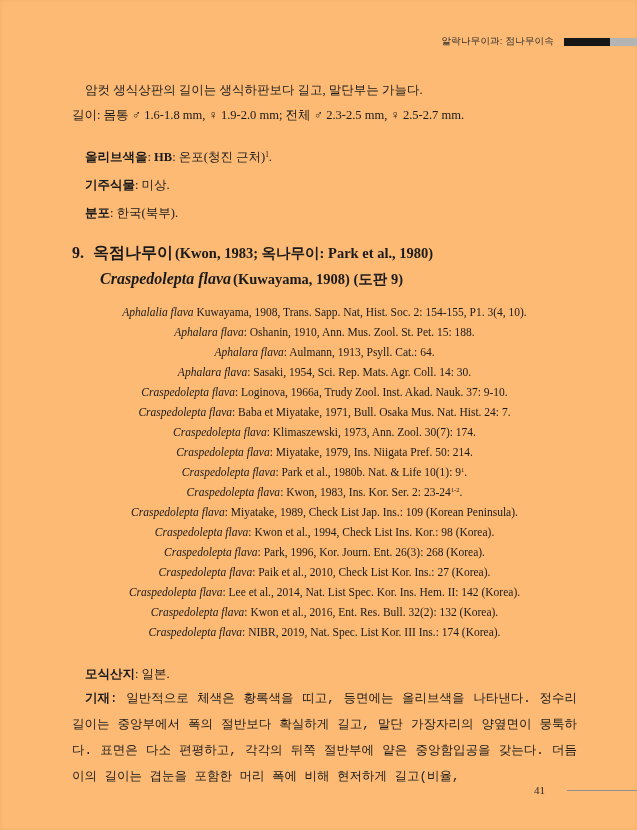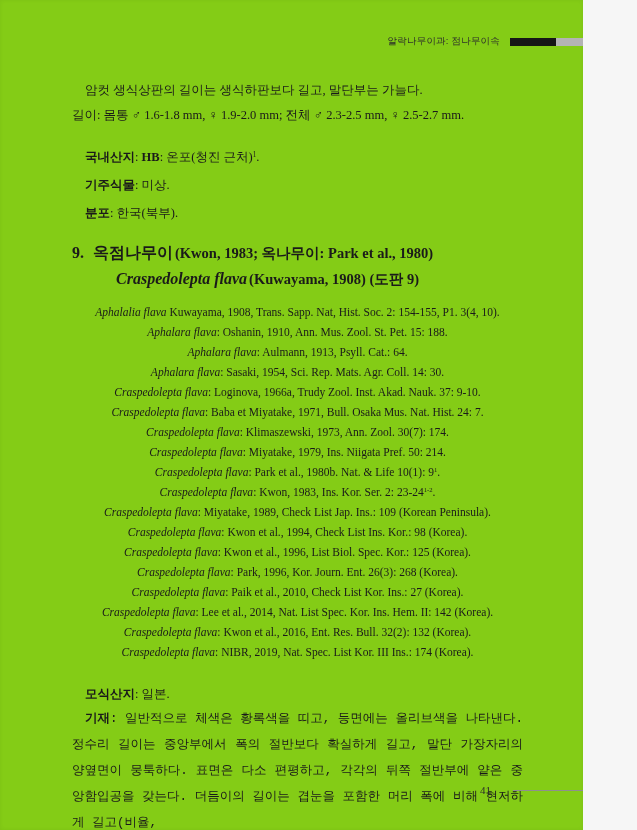--- a/index.html
+++ b/index.html
@@ -3,22 +3,22 @@
 <meta charset="utf-8">
 <style>
   html, body { margin: 0; padding: 0; }
   body {
     width: 637px; height: 830px;
     background: #f6f6f6;
     font-family: "Liberation Serif", "DejaVu Serif", serif;
   }
   .page {
     position: relative;
-    width: 583px; height: 830px;
-    background: #84cc16;
+    width: 637px; height: 830px;
+    background: #fdba74;
     color: #1a1a1a;
     overflow: hidden;
     box-shadow: inset 0 0 4px rgba(0,0,0,0.06);
   }
 
   
   .running-head {
     position: absolute; top: 35px; right: 0;
     display: flex; align-items: center;
   }
@@ -44,21 +44,21 @@
     font-size: 12.5px; line-height: 28px; text-indent: 13px;
   }
   .info b, .type-locality b, .description b { font-weight: bold; }
 
   .species-heading {
     margin-top: 13px;
     font-size: 16px; font-weight: bold; line-height: 25px;
   }
   .species-heading .num { margin-right: 9px; }
   .species-heading .rest { font-weight: bold; font-size: 14.5px; margin-left: 2px; }
-  .species-heading .line2 { margin-left: 44px; }
+  .species-heading .line2 { margin-left: 28px; }
   .species-heading .sci { font-style: italic; font-weight: bold; }
 
   .synonymy { margin-top: 10px; }
   .synonymy p.citation { font-size: 11.5px; line-height: 20px; white-space: nowrap; text-align: center; }
   .synonymy i { font-style: italic; }
 
   sup {
     font-size: 0.58em;
     vertical-align: baseline;
     position: relative; top: -0.55em;
@@ -96,21 +96,21 @@
   </div>
 
   <div class="content">
 
     <div class="intro">
       <p class="indent">암컷 생식상판의 길이는 생식하판보다 길고, 말단부는 가늘다.</p>
       <p>길이: 몸통 ♂ 1.6-1.8 mm, ♀ 1.9-2.0 mm; 전체 ♂ 2.3-2.5 mm, ♀ 2.5-2.7 mm.</p>
     </div>
 
     <div class="info">
-      <p><b>국내산지</b><span>: </span><b>HB</b><span>: 온포(청진 근처)</span><sup>1</sup><span>.</span></p>
+      <p><b>올리브색을</b><span>: </span><b>HB</b><span>: 온포(청진 근처)</span><sup>1</sup><span>.</span></p>
       <p><b>기주식물</b><span>: 미상.</span></p>
       <p><b>분포</b><span>: 한국(북부).</span></p>
     </div>
 
     <div class="species-heading">
       <div class="line1"><span class="num">9.</span><span class="kor">옥점나무이</span><span class="rest">(Kwon, 1983; 옥나무이: Park et al., 1980)</span></div>
       <div class="line2"><span class="sci">Craspedolepta flava</span><span class="rest">(Kuwayama, 1908) (도판 9)</span></div>
     </div>
 
     <div class="synonymy">
@@ -119,21 +119,20 @@
         <p class="citation"><i>Aphalara flava</i><span>: Aulmann, 1913, Psyll. Cat.: 64.</span><sup></sup><span></span></p>
         <p class="citation"><i>Aphalara flava</i><span>: Sasaki, 1954, Sci. Rep. Mats. Agr. Coll. 14: 30.</span><sup></sup><span></span></p>
         <p class="citation"><i>Craspedolepta flava</i><span>: Loginova, 1966a, Trudy Zool. Inst. Akad. Nauk. 37: 9-10.</span><sup></sup><span></span></p>
         <p class="citation"><i>Craspedolepta flava</i><span>: Baba et Miyatake, 1971, Bull. Osaka Mus. Nat. Hist. 24: 7.</span><sup></sup><span></span></p>
         <p class="citation"><i>Craspedolepta flava</i><span>: Klimaszewski, 1973, Ann. Zool. 30(7): 174.</span><sup></sup><span></span></p>
         <p class="citation"><i>Craspedolepta flava</i><span>: Miyatake, 1979, Ins. Niigata Pref. 50: 214.</span><sup></sup><span></span></p>
         <p class="citation"><i>Craspedolepta flava</i><span>: Park et al., 1980b. Nat. &amp; Life 10(1): 9</span><sup>1</sup><span>.</span></p>
         <p class="citation"><i>Craspedolepta flava</i><span>: Kwon, 1983, Ins. Kor. Ser. 2: 23-24</span><sup>1-2</sup><span>.</span></p>
         <p class="citation"><i>Craspedolepta flava</i><span>: Miyatake, 1989, Check List Jap. Ins.: 109 (Korean Peninsula).</span><sup></sup><span></span></p>
         <p class="citation"><i>Craspedolepta flava</i><span>: Kwon et al., 1994, Check List Ins. Kor.: 98 (Korea).</span><sup></sup><span></span></p>
-        <p class="citation"><i>Craspedolepta flava</i><span>: Kwon et al., 1996, List Biol. Spec. Kor.: 125 (Korea).</span><sup></sup><span></span></p>
         <p class="citation"><i>Craspedolepta flava</i><span>: Park, 1996, Kor. Journ. Ent. 26(3): 268 (Korea).</span><sup></sup><span></span></p>
         <p class="citation"><i>Craspedolepta flava</i><span>: Paik et al., 2010, Check List Kor. Ins.: 27 (Korea).</span><sup></sup><span></span></p>
         <p class="citation"><i>Craspedolepta flava</i><span>: Lee et al., 2014, Nat. List Spec. Kor. Ins. Hem. II: 142 (Korea).</span><sup></sup><span></span></p>
         <p class="citation"><i>Craspedolepta flava</i><span>: Kwon et al., 2016, Ent. Res. Bull. 32(2): 132 (Korea).</span><sup></sup><span></span></p>
         <p class="citation"><i>Craspedolepta flava</i><span>: NIBR, 2019, Nat. Spec. List Kor. III Ins.: 174 (Korea).</span><sup></sup><span></span></p>
       </div>
 
     <div class="type-locality">
       <p><b>모식산지</b><span>: 일본.</span></p>
     </div>

